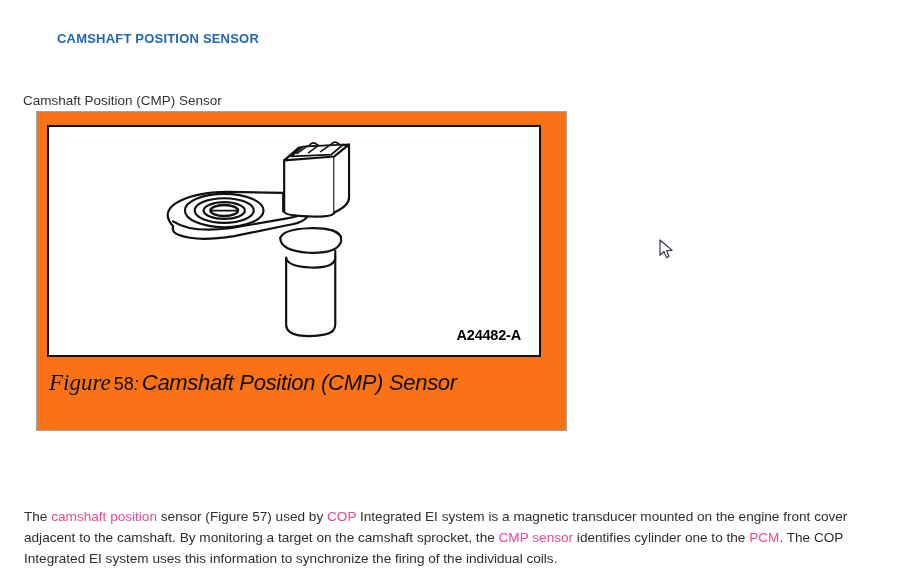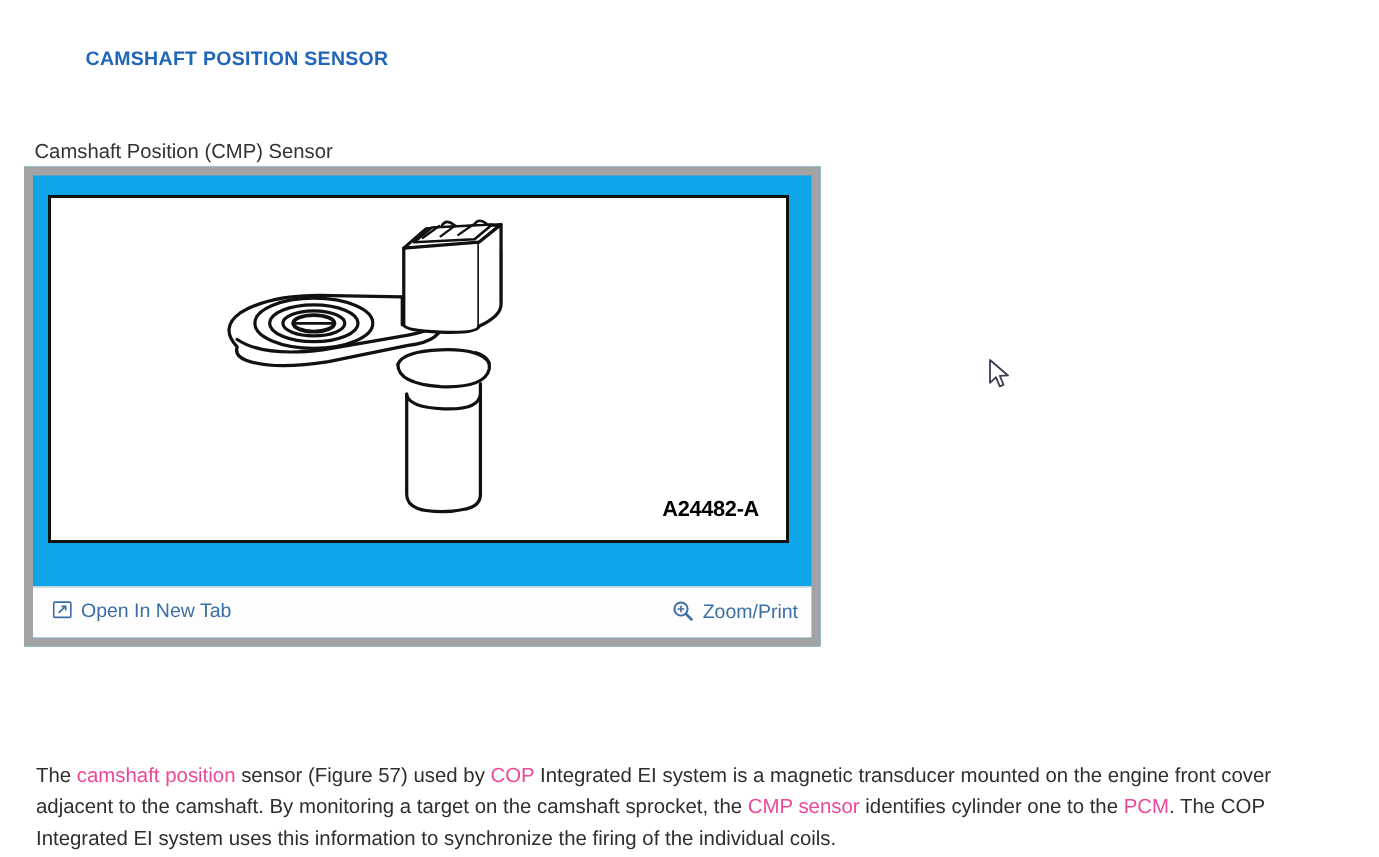--- a/index.html
+++ b/index.html
@@ -34,26 +34,26 @@
     left: 23px;
     top: 93px;
     font-size: 13.5px;
     color: #333333;
     white-space: nowrap;
   }
 
   
   .figure-panel {
     position: absolute;
-    left: 16px;
+    left: 36px;
     top: 111px;
     width: 531px;
     height: 320px;
-    border: 6px solid #a3a3a3;
-    background: #0ea5e9;
+    border: 1px solid #a3a3a3;
+    background: #f97316;
     box-sizing: border-box;
   }
 
   
   .drawing-frame {
     position: absolute;
     left: 10px;
     top: 13px;
     width: 494px;
     height: 232px;
@@ -223,46 +223,24 @@
         <path d="M263,18.4 Q266,14 271,18.2" stroke-width="1.8" fill="#ffffff"></path>
         <path d="M285,17.6 Q288,13.4 293,17.4" stroke-width="1.8" fill="#ffffff"></path>
 
         <path d="M303,36 L303,70" stroke-width="1.6"></path>
       </g>
     </svg>
 
     <div class="part-number">A24482-A</div>
   </div>
 
-
-  <div class="figure-toolbar">
-
-    <div class="tool-link left">
-      <span class="icon-newtab">
-        <svg width="13" height="13" viewBox="0 0 13 13">
-          <rect x="0.8" y="1.4" width="11.4" height="10.2" rx="0.8" fill="none" stroke="#3a6ea5" stroke-width="1.1"></rect>
-          <path d="M4.2,8.6 L8.6,4.3" stroke="#3a6ea5" stroke-width="1.1" fill="none"></path>
-          <path d="M5.9,4.2 L8.8,4.2 L8.8,7.0" fill="none" stroke="#3a6ea5" stroke-width="1.1"></path>
-        </svg>
-      </span>
-      <span class="label">Open In New Tab</span>
-    </div>
-
-    <div class="tool-link right">
-      <span class="icon-zoom">
-        <svg width="14" height="14" viewBox="0 0 14 14">
-          <circle cx="6" cy="6" r="4.4" fill="none" stroke="#3a6ea5" stroke-width="1.3"></circle>
-          <path d="M9.3,9.3 L13,13" stroke="#3a6ea5" stroke-width="1.7" fill="none" stroke-linecap="round"></path>
-          <path d="M6,3.8 L6,8.2 M3.8,6 L8.2,6" stroke="#3a6ea5" stroke-width="1.1" fill="none"></path>
-        </svg>
-      </span>
-      <span class="label">Zoom/Print</span>
-    </div>
-
+  <div class="figure-title">
+    <span class="fig-word">Figure</span><span class="fig-num">58</span><span class="fig-colon">:</span><span class="fig-text">Camshaft Position (CMP) Sensor</span>
   </div>
+
 </div>
 
 <p class="body-text" id="body-paragraph"><span> The </span><a>camshaft position</a><span> sensor (Figure 57) used by </span><a>COP</a><span> Integrated EI system is a magnetic transducer mounted on the engine front cover adjacent to the camshaft. By monitoring a target on the camshaft sprocket, the </span><a>CMP sensor</a><span> identifies cylinder one to the </span><a>PCM</a><span>. The COP Integrated EI system uses this information to synchronize the firing of the individual coils.</span></p>
 
 <div class="cursor">
   <svg width="16" height="22" viewBox="0 0 16 22">
     <path d="M1,1 L1,16.2 L5.0,12.4 L7.5,18.6 L10.0,17.5 L7.6,11.6 L13.0,11.3 Z" fill="#ffffff" stroke="#3c3c50" stroke-width="1.2" stroke-linejoin="round"></path>
   </svg>
 </div>
 

